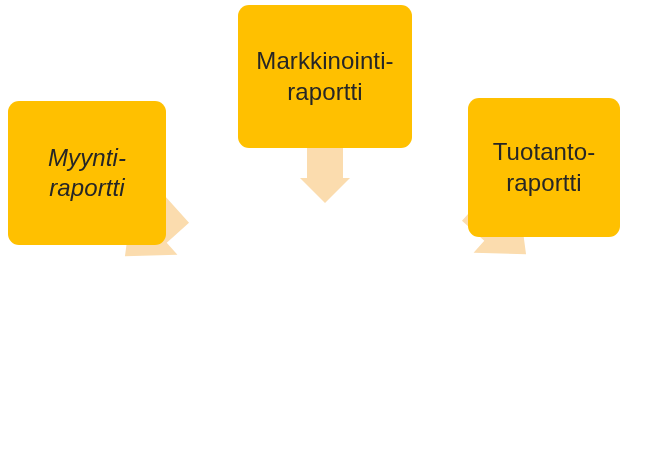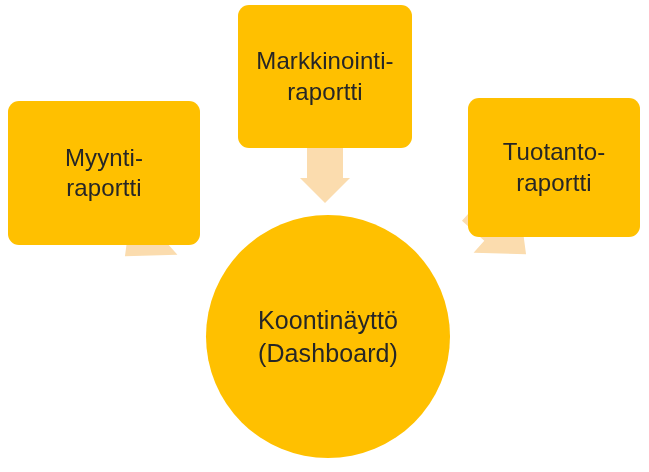--- a/index.html
+++ b/index.html
@@ -44,27 +44,27 @@
   .node.ellipse {
     border-radius: 50%;
   }
   .node .label {
     display: block;
     white-space: pre-line;
     padding: 0 6px;
   }
   
   #node-sales {
-    left: 8px;  top: 101px;  width: 192px; height: 144px;
+    left: 8px;  top: 101px;  width: 158px; height: 144px; font-style: italic;
   }
   #node-marketing {
     left: 238px; top: 5px;   width: 174px; height: 143px;
   }
   #node-production {
-    left: 468px; top: 98px;  width: 172px; height: 139px;
+    left: 468px; top: 98px;  width: 152px; height: 139px;
   }
   #node-dashboard {
     left: 206px; top: 215px; width: 244px; height: 243px;
     font-size: 25px;
     line-height: 1.3;
   }
 </style>
 </head>
 <body>
 
@@ -93,18 +93,14 @@
   <div class="node box" id="node-marketing">
     <span class="label">Markkinointi-
 raportti</span>
   </div>
 
   <div class="node box" id="node-production">
     <span class="label">Tuotanto-
 raportti</span>
   </div>
 
-  <div class="node ellipse" id="node-dashboard">
-    <span class="label">Koontinäyttö
-(Dashboard)</span>
-  </div>
 
 </div>
 
 </body></html>

